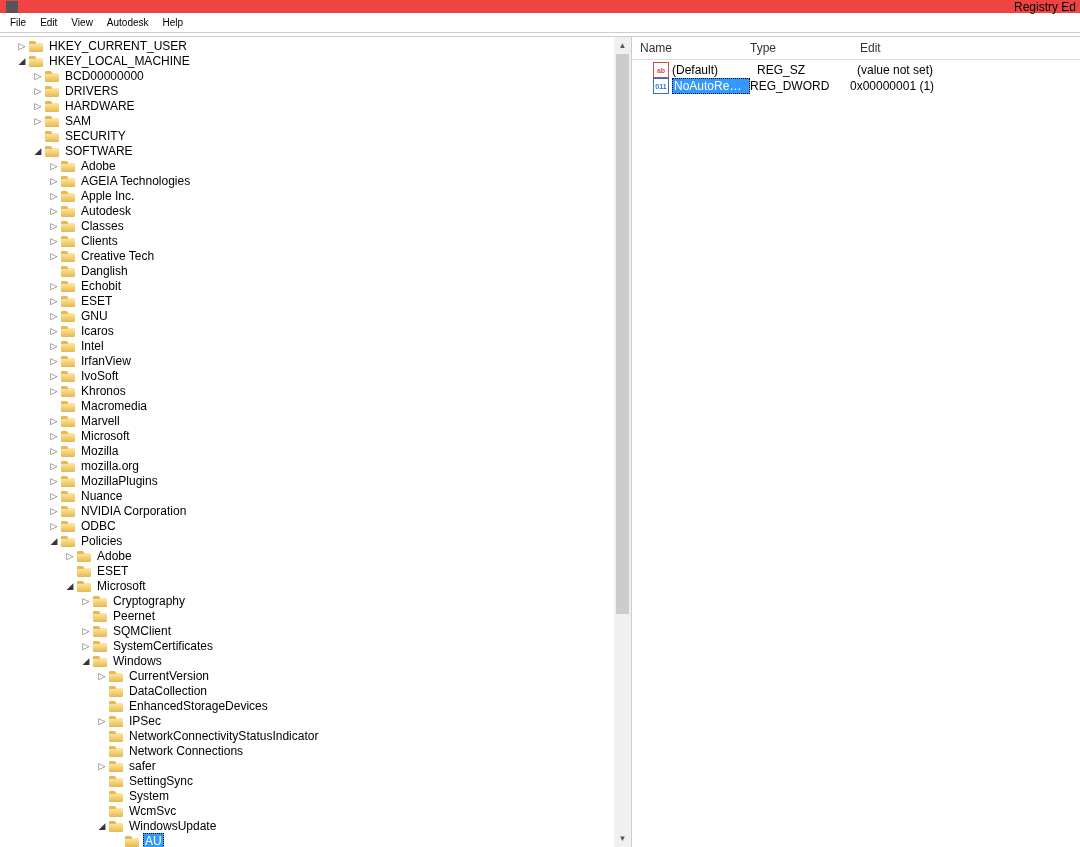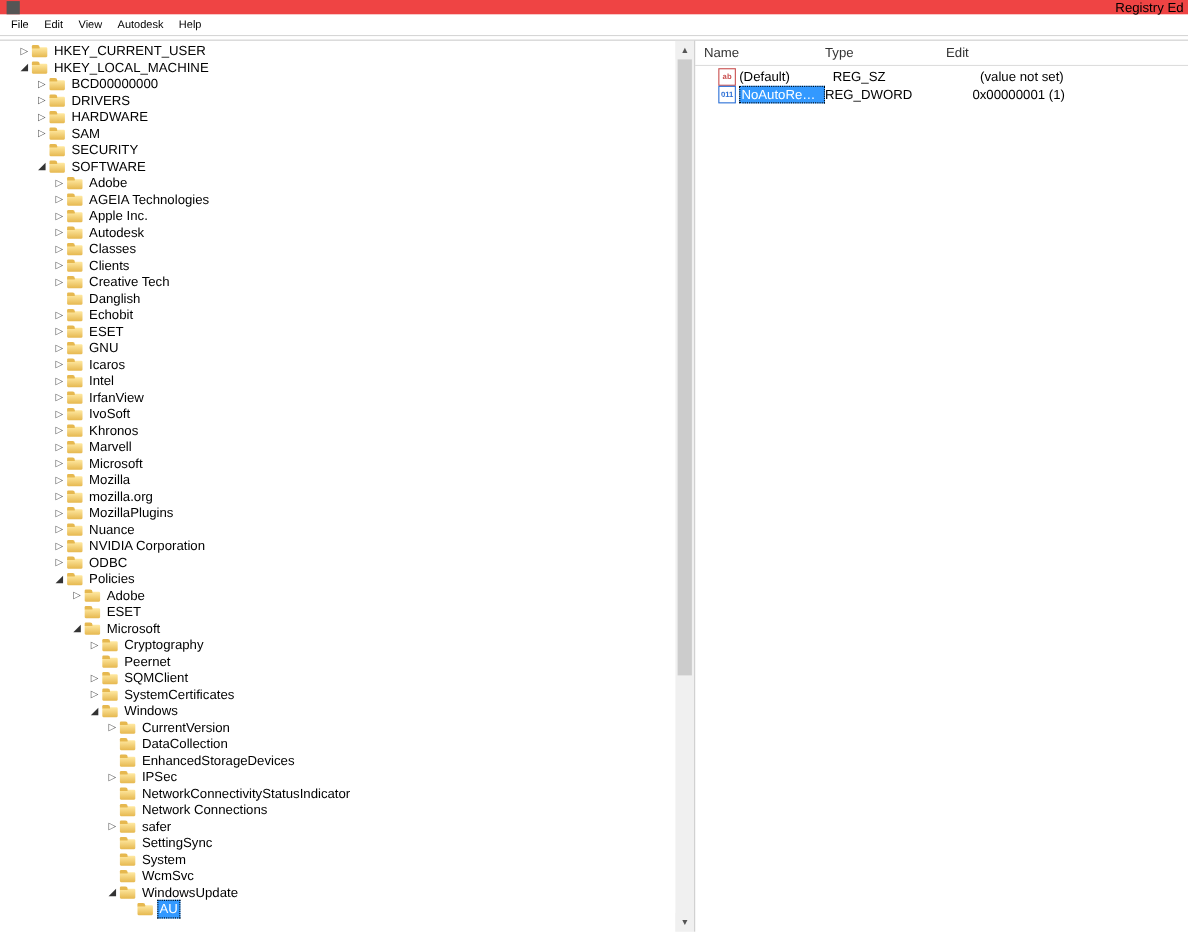--- a/index.html
+++ b/index.html
@@ -198,21 +198,21 @@
 }
 .list-row .cell-name { width: 85px; overflow: hidden; text-overflow: ellipsis; white-space: nowrap;}
 .list-row .cell-name.sel {
   background: #3399ff; color: #fff;
   border: 1px dotted #000;
   margin: -1px 0;
   padding: 0 1px;
   width: 74px;
 }
 .list-row .cell-type { width: 100px; }
-.list-row .cell-data { flex: 1; margin-left: 34px; }
+.list-row .cell-data { flex: 1; }
 </style>
 </head>
 <body>
 
 <div class="title-bar">
   <span class="app-icon"></span>
   <span class="title-text">Registry Ed</span>
 </div>
 
 <div class="menu-bar">
@@ -386,20 +386,27 @@
               <span class="expander">▷</span>
               <span class="folder-icon"></span>
               <span class="node-label">IvoSoft</span>
             </div>
           </div>
           <div class="ind-3">
             <div class="node-row">
               <span class="expander">▷</span>
               <span class="folder-icon"></span>
               <span class="node-label">Khronos</span>
+            </div>
+          </div>
+          <div class="ind-3">
+            <div class="node-row">
+              <span class="expander none">▷</span>
+              <span class="folder-icon"></span>
+              <span class="node-label">Macromedia</span>
             </div>
           </div>
           <div class="ind-3">
             <div class="node-row">
               <span class="expander">▷</span>
               <span class="folder-icon"></span>
               <span class="node-label">Marvell</span>
             </div>
           </div>
           <div class="ind-3">

